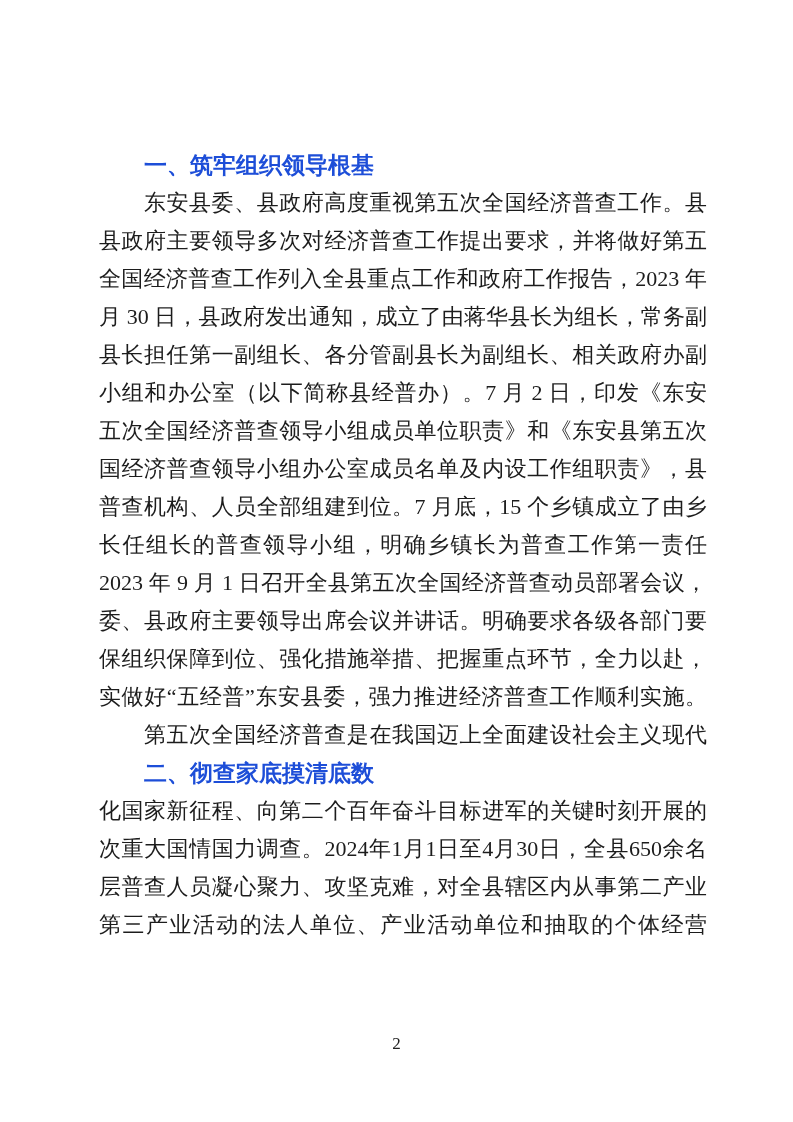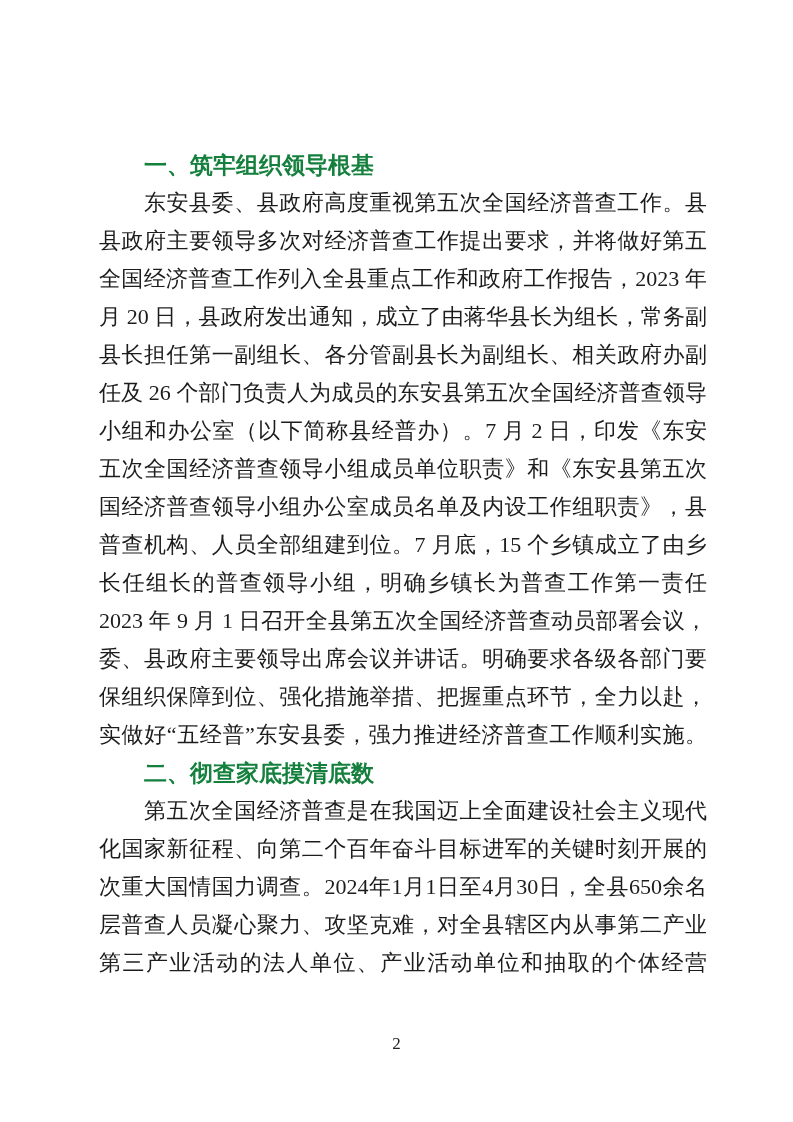--- a/index.html
+++ b/index.html
@@ -34,21 +34,21 @@
     text-align-last: justify;
     -moz-text-align-last: justify;
   }
   .line.heading {
     font-family: "Liberation Sans", "DejaVu Sans", sans-serif;
     font-weight: bold;
     font-size: 23px;
     text-align: left;
     text-align-last: left;
     padding-left: 45px;
-    color: #15803d;
+    color: #1d4ed8;
   }
   .line.indent {
     padding-left: 45px;
   }
   .page-number {
     position: absolute;
     top: 1034px;
     left: 0;
     width: 100%;
     text-align: center;
@@ -59,33 +59,32 @@
 </style>
 </head>
 <body>
 
 <div class="page">
   <div class="doc-body">
     <div class="line heading">一、筑牢组织领导根基</div>
     <div class="line body indent">东安县委、县政府高度重视第五次全国经济普查工作。县委、</div>
     <div class="line body">县政府主要领导多次对经济普查工作提出要求，并将做好第五次</div>
     <div class="line body">全国经济普查工作列入全县重点工作和政府工作报告，2023 年 6</div>
-    <div class="line body">月 20 日，县政府发出通知，成立了由蒋华县长为组长，常务副</div>
+    <div class="line body">月 30 日，县政府发出通知，成立了由蒋华县长为组长，常务副</div>
     <div class="line body">县长担任第一副组长、各分管副县长为副组长、相关政府办副主</div>
-    <div class="line body">任及 26 个部门负责人为成员的东安县第五次全国经济普查领导</div>
     <div class="line body">小组和办公室（以下简称县经普办）。7 月 2 日，印发《东安县第</div>
     <div class="line body">五次全国经济普查领导小组成员单位职责》和《东安县第五次全</div>
     <div class="line body">国经济普查领导小组办公室成员名单及内设工作组职责》，县级</div>
     <div class="line body">普查机构、人员全部组建到位。7 月底，15 个乡镇成立了由乡镇</div>
     <div class="line body">长任组长的普查领导小组，明确乡镇长为普查工作第一责任人。</div>
     <div class="line body">2023 年 9 月 1 日召开全县第五次全国经济普查动员部署会议，县</div>
     <div class="line body">委、县政府主要领导出席会议并讲话。明确要求各级各部门要确</div>
     <div class="line body">保组织保障到位、强化措施举措、把握重点环节，全力以赴，扎</div>
     <div class="line body">实做好“五经普”东安县委，强力推进经济普查工作顺利实施。</div>
+    <div class="line body indent">第五次全国经济普查是在我国迈上全面建设社会主义现代</div>
     <div class="line heading">二、彻查家底摸清底数</div>
-    <div class="line body indent">第五次全国经济普查是在我国迈上全面建设社会主义现代</div>
     <div class="line body">化国家新征程、向第二个百年奋斗目标进军的关键时刻开展的一</div>
     <div class="line body">次重大国情国力调查。2024年1月1日至4月30日，全县650余名基</div>
     <div class="line body">层普查人员凝心聚力、攻坚克难，对全县辖区内从事第二产业和</div>
     <div class="line body">第三产业活动的法人单位、产业活动单位和抽取的个体经营户，</div>
   </div>
   <div class="page-number">2</div>
 </div>
 
 </body></html>

